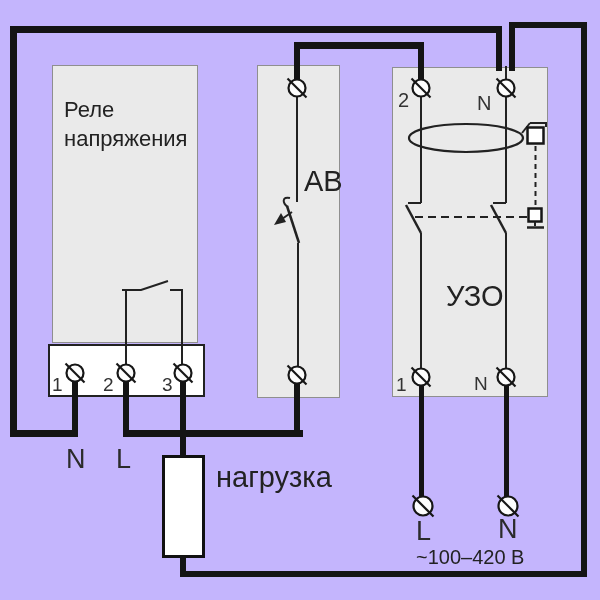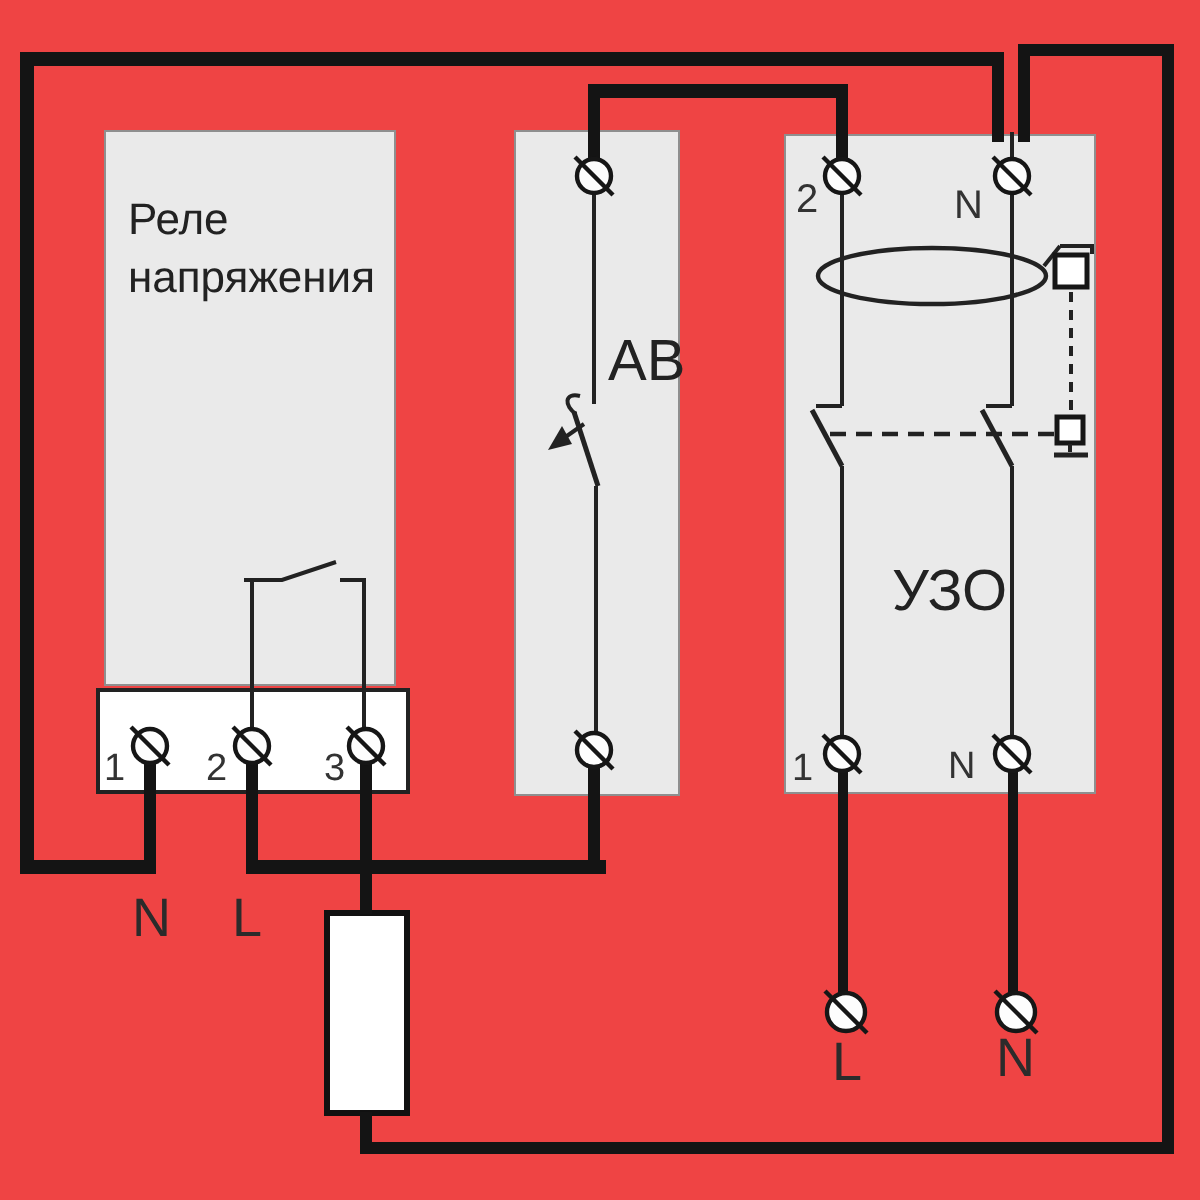--- a/index.html
+++ b/index.html
@@ -1,17 +1,17 @@
 <!DOCTYPE html>
 <html><head>
 <meta charset="utf-8">
 <style>
   html,body{margin:0;padding:0;background:#ffffff;}
   #stage{
-    position:relative;width:600px;height:600px;background:#ef4444;overflow:hidden;
+    position:relative;width:600px;height:600px;background:#c4b5fd;overflow:hidden;
     font-family:"Liberation Sans", sans-serif;color:#222222;
   }
   .module{
     position:absolute;background:#eaeaea;border:1px solid #8f8f8f;box-sizing:border-box;z-index:1;
   }
   .whitebox{position:absolute;background:#ffffff;box-sizing:border-box;z-index:2;}
   .wire{position:absolute;background:#141414;z-index:3;}
   .overlay{position:absolute;left:0;top:0;width:600px;height:600px;z-index:4;pointer-events:none;}
   .lbl{position:absolute;z-index:5;white-space:nowrap;color:#222222;}
   .lbl-module{font-size:29px;}
@@ -145,29 +145,31 @@
       <g>
           <circle cx="508" cy="506" r="9.5" fill="#fdfdfd"></circle>
           <line x1="497.5" y1="495.5" x2="518.5" y2="516.5"></line>
         </g>
     </g>
   </svg>
 
   <div class="lbl relay-title" style="left:64px;top:95px;">Реле напряжения</div>
   <div class="lbl lbl-module" style="left:304px;top:165px;">АВ</div>
   <div class="lbl lbl-module" style="left:446px;top:280px;">УЗО</div>
+  <div class="lbl lbl-module" style="left:216px;top:461px;">нагрузка</div>
 
   <div class="lbl lbl-term" style="left:52px;top:374px;">1</div>
   <div class="lbl lbl-term" style="left:103px;top:374px;">2</div>
   <div class="lbl lbl-term" style="left:162px;top:374px;">3</div>
 
   <div class="lbl lbl-term" style="left:398px;top:89px;font-size:20px;">2</div>
   <div class="lbl lbl-term" style="left:477px;top:92px;font-size:20px;">N</div>
   <div class="lbl lbl-term" style="left:396px;top:374px;">1</div>
   <div class="lbl lbl-term" style="left:474px;top:373px;">N</div>
 
   <div class="lbl lbl-wire" style="left:66px;top:444px;">N</div>
   <div class="lbl lbl-wire" style="left:116px;top:444px;">L</div>
 
   <div class="lbl lbl-wire" style="left:416px;top:516px;">L</div>
   <div class="lbl lbl-wire" style="left:498px;top:514px;">N</div>
+  <div class="lbl lbl-volt" style="left:416px;top:546px;">~100–420 В</div>
 
 </div>
 
 </body></html>

